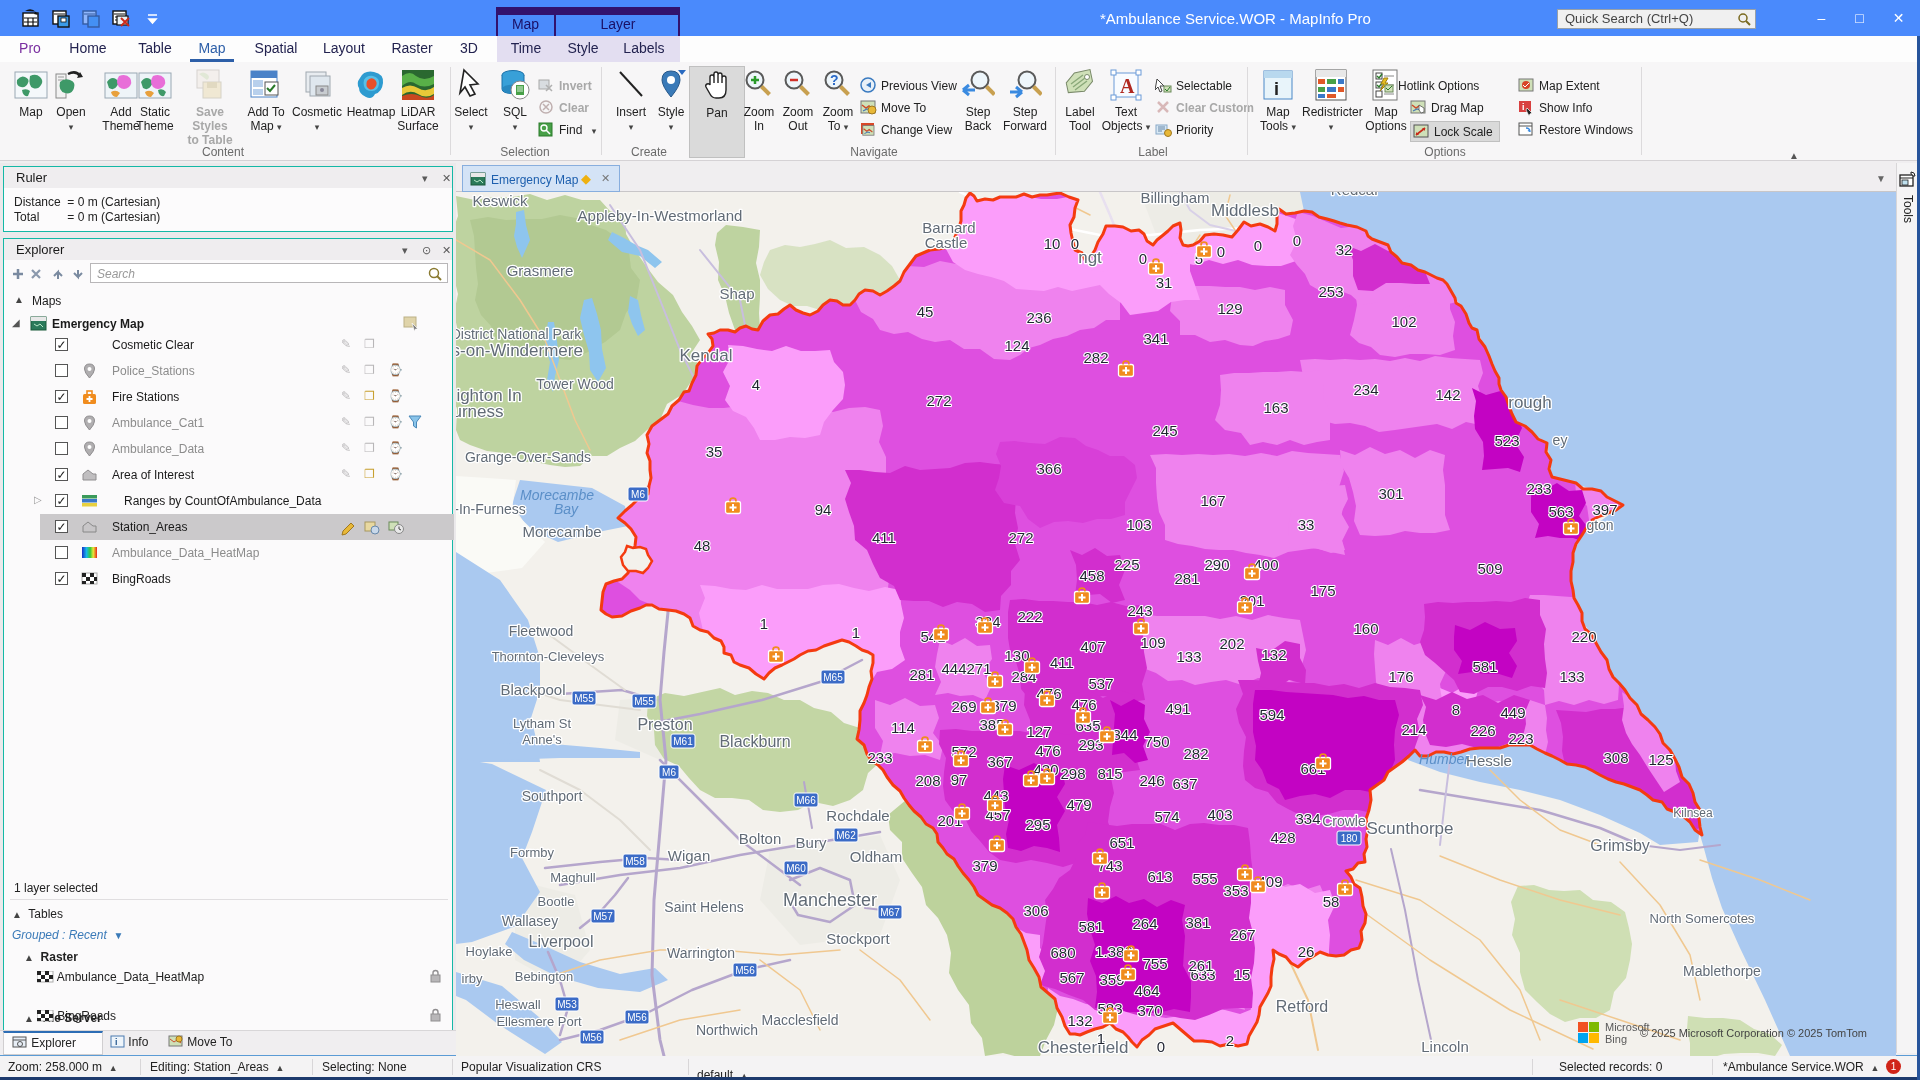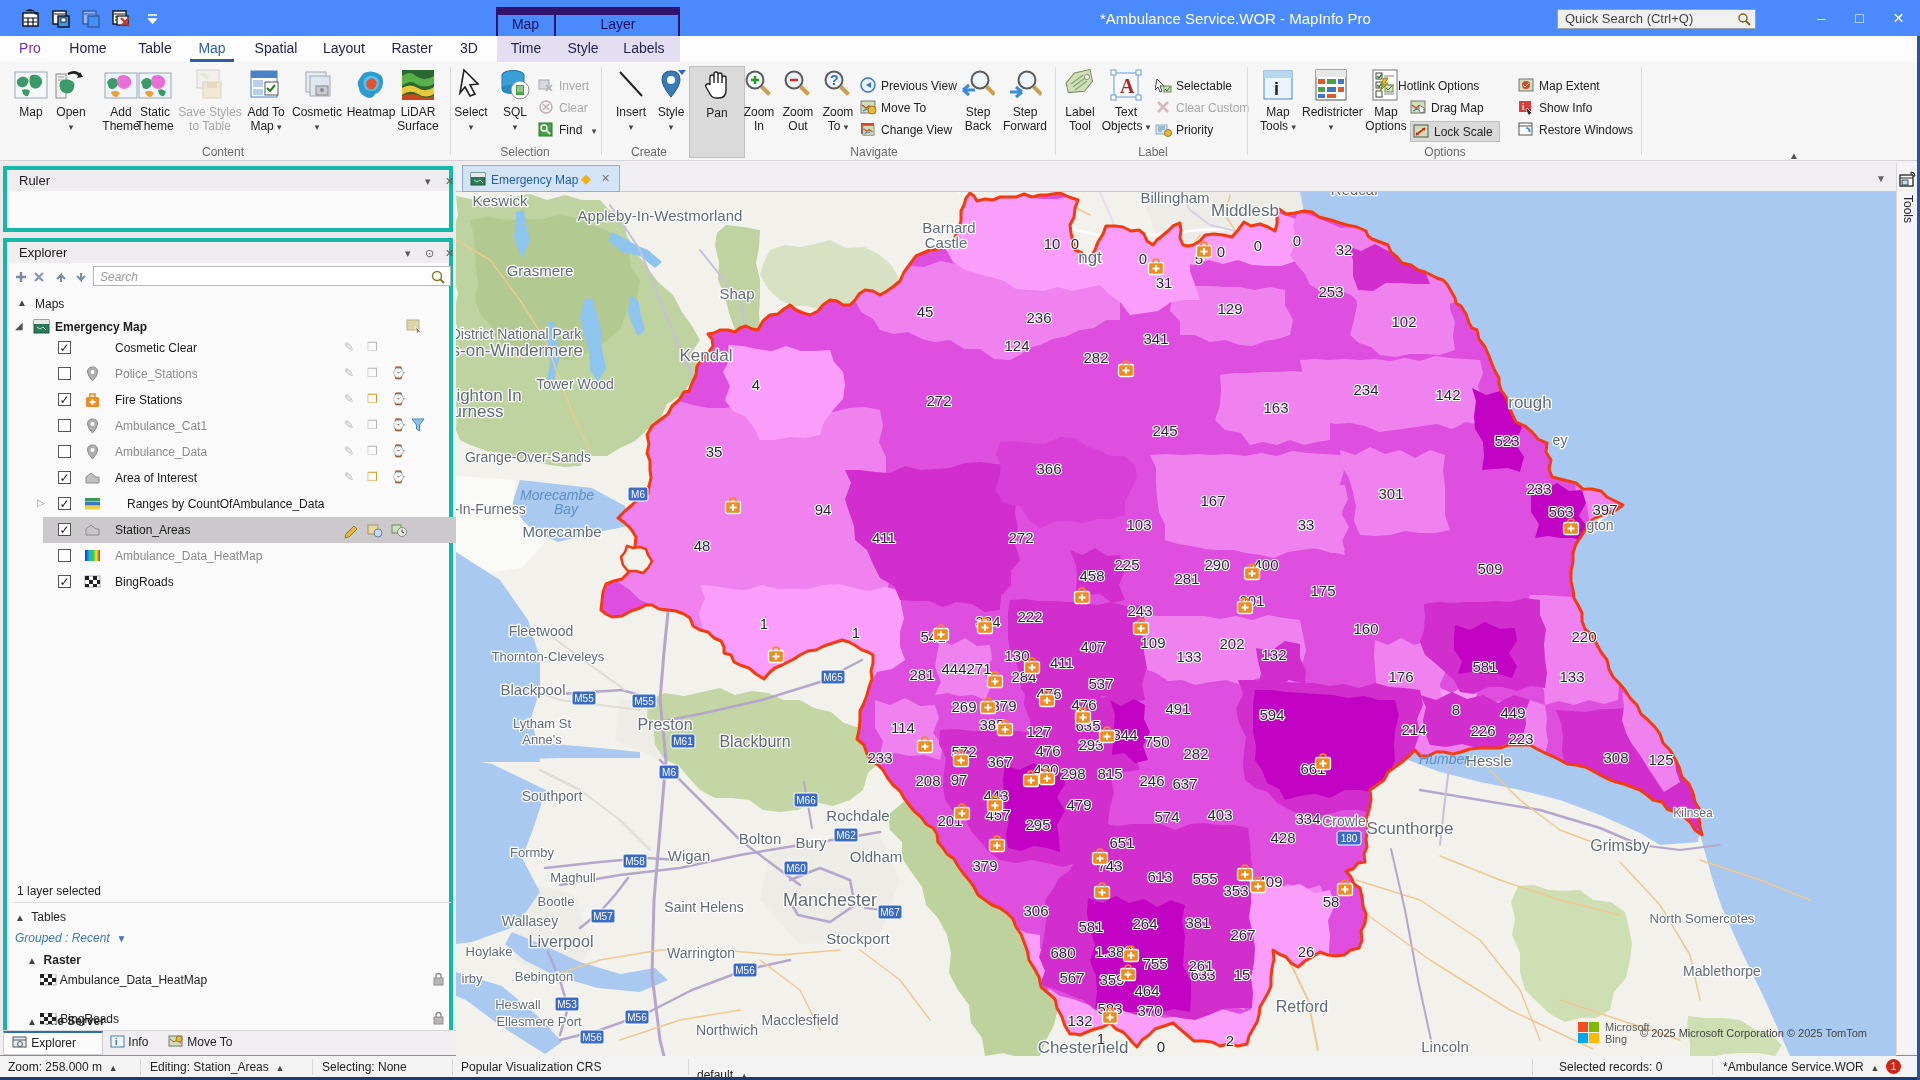--- a/index.html
+++ b/index.html
@@ -20,26 +20,26 @@
 .rtab { position:absolute; top:0; height:26px; font-size:14px; color:#232350; text-align:center; line-height:24px; }
 #ctxtabbg { position:absolute; left:497px; top:0; width:183px; height:26px; background:#e3def1; }
 
 #ribbon { position:absolute; left:0; top:62px; width:1920px; height:99px; background:#f7f6f7; border-bottom:1px solid #d5d2d5; }
 .grplabel { position:absolute; top:83px; font-size:12px; color:#6a6a6a; text-align:center; width:120px; }
 .gsep { position:absolute; top:5px; height:88px; width:1px; background:#dcdadc; }
 .bigbtn { position:absolute; top:4px; width:58px; text-align:center; font-size:12px; color:#222; }
 .bigbtn .ic { display:block; margin:2px auto 3px auto; width:34px; height:34px; }
 .smallrow { position:absolute; font-size:12px; color:#222; white-space:nowrap; }
 .smallrow .ic16 { display:inline-block; width:17px; height:17px; vertical-align:-4px; margin-right:4px; }
-.disab { color:#a8a8a8 !important; }
+.disab { color:#a8a8a8 !important;font-weight:bold; }
 .presse { background:#dadada; border:1px solid #c0c0c0; }
 .dd { color:#444; font-size:9px; }
 
 #leftpanel { position:absolute; left:0; top:163px; width:456px; height:890px; background:#ebe9eb; }
-.panel { position:absolute; background:#fcfbfc; border:4px solid #14b8a6; }
+.panel { position:absolute; background:#fcfbfc; border:1px solid #14b8a6; }
 .phead { height:21px; background:#efedef; font-size:13px; color:#1a1a1a; padding:3px 0 0 12px; }
 .pico { position:absolute; top:5px; color:#5a5a5a; font-size:11px; }
 .treerow { position:absolute; left:0; height:26px; width:454px; font-size:12px; color:#1a1a1a; }
 .trgrey { color:#8c8c8c; }
 .cb { position:absolute; left:51px; top:6px; width:13px; height:13px; background:#fff; border:1px solid #555; }
 .cbc { position:absolute; left:51px; top:6px; width:13px; height:13px; background:#fff; border:1px solid #555; color:#222; font-size:12px; line-height:13px; text-align:center; }
 .licon { position:absolute; left:77px; top:4px; width:17px; height:17px; }
 .ltxt { position:absolute; left:108px; top:6px; }
 .ricons { position:absolute; top:5px; font-size:12px; color:#b8b6b8; }
 
@@ -353,20 +353,24 @@
           </svg></span>Restore Windows</div>
   <div class="grplabel" style="left:1385px">Options</div>
   <div class="gsep" style="left:1641px"></div>
   <div class="abs" style="left:1789px;top:88px;color:#555;font-size:10px">▲</div>
 </div>
 <div id="leftpanel">
 
   <div class="panel" style="left:3px;top:3px;width:450px;height:66px">
     <div class="phead">Ruler
       <span class="pico" style="left:418px">▾</span><span class="pico" style="left:438px">✕</span>
+    </div>
+    <div style="font-size:12px;color:#222;padding:7px 0 0 10px;line-height:15px">
+      <div><span style="display:inline-block;width:50px">Distance</span> = 0 m (Cartesian)</div>
+      <div><span style="display:inline-block;width:50px">Total</span> = 0 m (Cartesian)</div>
     </div>
   </div>
 
   <div class="panel" style="left:3px;top:75px;width:450px;height:950px;background:#fbfafb">
     <div class="phead">Explorer
       <span class="pico" style="left:398px">▾</span><span class="pico" style="left:418px">⊙</span><span class="pico" style="left:438px">✕</span>
     </div>
 
     <svg class="abs" style="left:6px;top:27px" width="80" height="18">
       <g stroke="#7a8aa0" fill="#b8c4d4">

